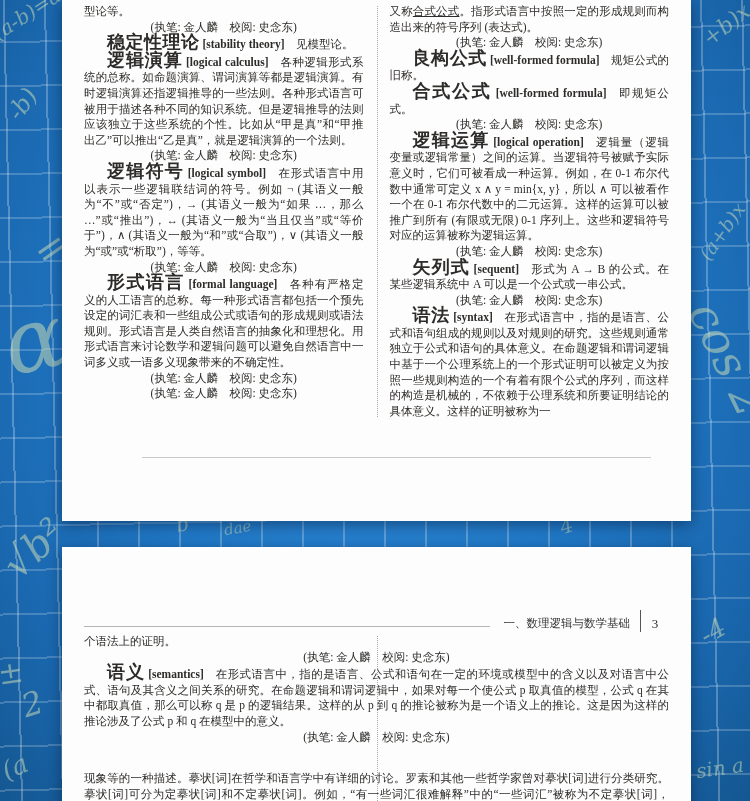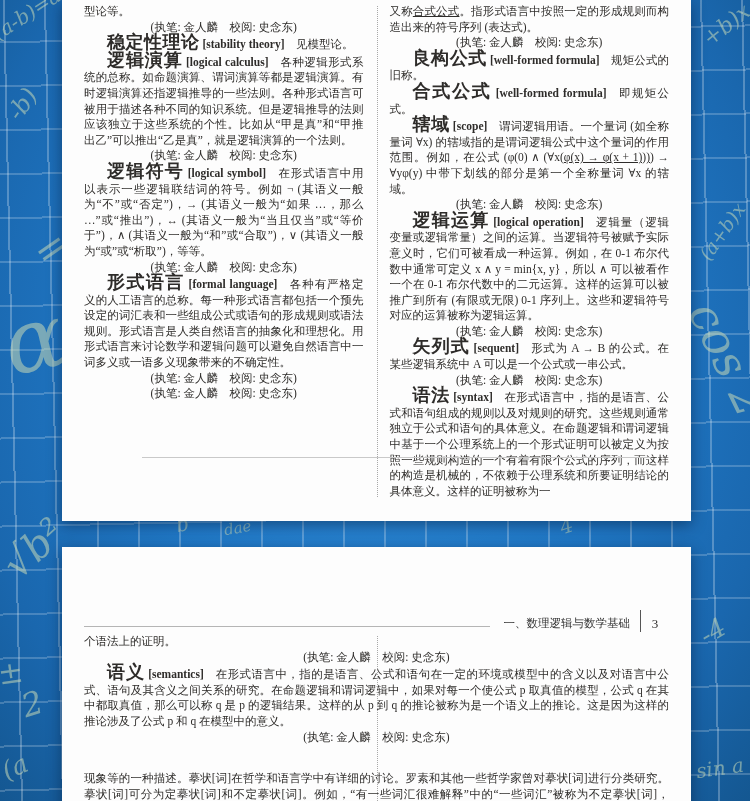--- a/index.html
+++ b/index.html
@@ -79,21 +79,20 @@
           <p class="attr">(执笔: 金人麟　校阅: 史念东)</p>
           <p class="entry-p"><span class="term">形式语言</span><span class="term-en"> [formal language]</span> 各种有严格定义的人工语言的总称。每一种形式语言都包括一个预先设定的词汇表和一些组成公式或语句的形成规则或语法规则。形式语言是人类自然语言的抽象化和理想化。用形式语言来讨论数学和逻辑问题可以避免自然语言中一词多义或一语多义现象带来的不确定性。</p>
           <p class="attr">(执笔: 金人麟　校阅: 史念东)</p>
           <p class="attr">(执笔: 金人麟　校阅: 史念东)</p>
         </div>
       <div class="col">
           <p class="cont">又称<span class="u">合式公式</span>。指形式语言中按照一定的形成规则而构造出来的符号序列 (表达式)。</p>
           <p class="attr">(执笔: 金人麟　校阅: 史念东)</p>
           <p class="entry-p"><span class="term">良构公式</span><span class="term-en"> [well-formed formula]</span> 规矩公式的旧称。</p>
           <p class="entry-p"><span class="term">合式公式</span><span class="term-en"> [well-formed formula]</span> 即规矩公式。</p>
-          <p class="entry-p"><span class="term">辖域</span><span class="term-en"> [scope]</span> 谓词逻辑用语。一个量词 (如全称量词 ∀x) 的辖域指的是谓词逻辑公式中这个量词的作用范围。例如，在公式 (φ(0) ∧ (∀x(<span class="u">φ(x) → φ(x + 1)))</span>) → ∀yφ(y) 中带下划线的部分是第一个全称量词 ∀x 的辖域。</p>
           <p class="attr">(执笔: 金人麟　校阅: 史念东)</p>
           <p class="entry-p"><span class="term">逻辑运算</span><span class="term-en"> [logical operation]</span> 逻辑量（逻辑变量或逻辑常量）之间的运算。当逻辑符号被赋予实际意义时，它们可被看成一种运算。例如，在 0-1 布尔代数中通常可定义 x ∧ y = min{x, y}，所以 ∧ 可以被看作一个在 0-1 布尔代数中的二元运算。这样的运算可以被推广到所有 (有限或无限) 0-1 序列上。这些和逻辑符号对应的运算被称为逻辑运算。</p>
           <p class="attr">(执笔: 金人麟　校阅: 史念东)</p>
           <p class="entry-p"><span class="term">矢列式</span><span class="term-en"> [sequent]</span> 形式为 A → B 的公式。在某些逻辑系统中 A 可以是一个公式或一串公式。</p>
           <p class="attr">(执笔: 金人麟　校阅: 史念东)</p>
           <p class="entry-p"><span class="term">语法</span><span class="term-en"> [syntax]</span> 在形式语言中，指的是语言、公式和语句组成的规则以及对规则的研究。这些规则通常独立于公式和语句的具体意义。在命题逻辑和谓词逻辑中基于一个公理系统上的一个形式证明可以被定义为按照一些规则构造的一个有着有限个公式的序列，而这样的构造是机械的，不依赖于公理系统和所要证明结论的具体意义。这样的证明被称为一</p>
         </div>
     </div>
     <div class="p1-rule"></div>
   </div>

